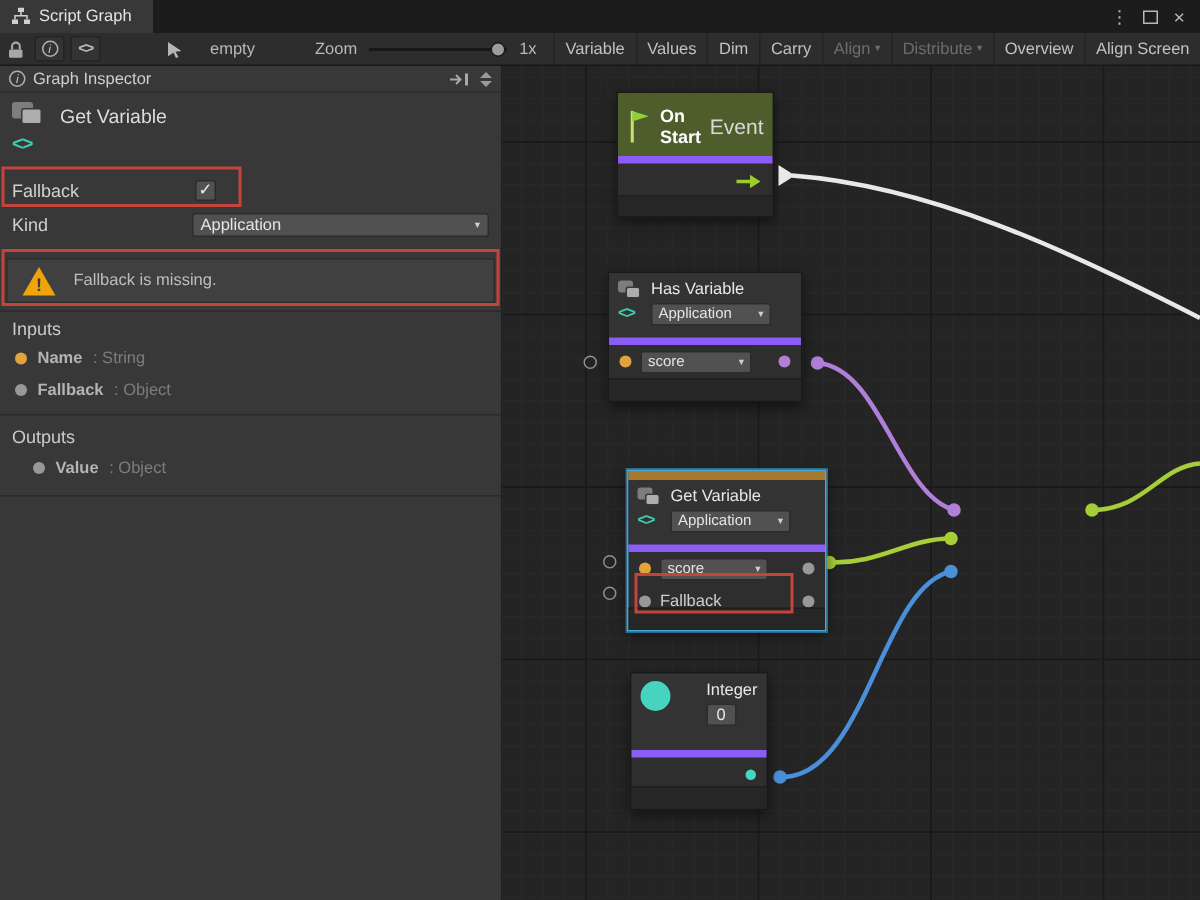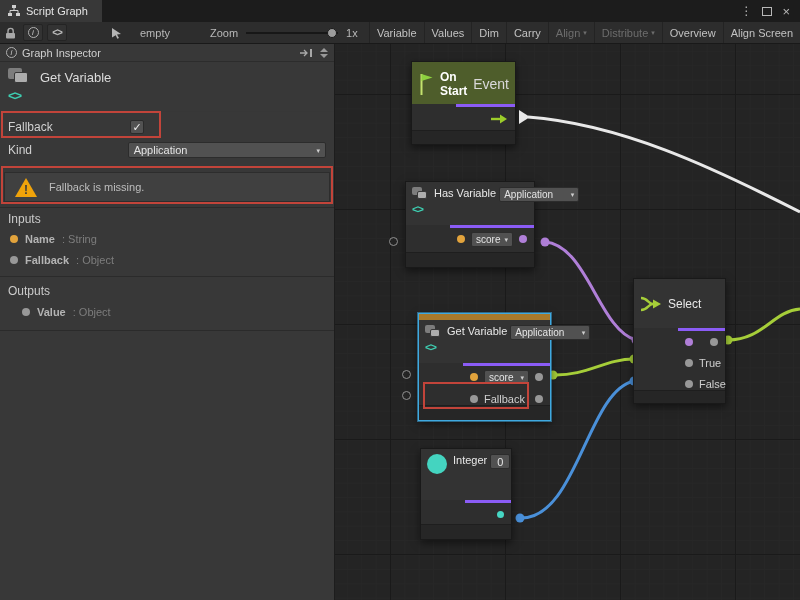--- a/index.html
+++ b/index.html
@@ -83,23 +83,23 @@
       linear-gradient(90deg, #1a1a1a 1px, transparent 1px),
       linear-gradient(#272727 1px, transparent 1px),
       linear-gradient(90deg, #272727 1px, transparent 1px);
     background-size:115px 115px, 115px 115px, 14.4px 14.4px, 14.4px 14.4px;
     background-position:55px 50px, 55px 50px, 55px 50px, 55px 50px;
   }
   #wires { position:absolute; left:0; top:0; width:465px; height:556px; z-index:1; pointer-events:none; }
 
   .node { position:absolute; background:#2e2e2e; border:1px solid #191919; box-shadow:0 3px 8px rgba(0,0,0,.5); z-index:2; }
   .node-head { background:#333333; display:flex; gap:6px; padding:5px 6px 4px 6px; }
-  .node-head .head-col { display:flex; flex-direction:row; gap:3px; }
+  .node-head .head-col { display:flex; flex-direction:column; gap:3px; }
   .node-title { font-size:11px; color:#e8e8e8; white-space:nowrap; }
-  .node-body { border-top:3px solid #8b5cf6;margin-left:44px; }
+  .node-body { border-top:5px solid #8b5cf6; }
   .port-row { display:flex; align-items:center; gap:6px; padding:0 7px; height:22px; }
   .node-footer { position:absolute; left:0; right:0; bottom:0; background:#262626; border-top:1px solid #1e1e1e; }
   .dd-node { height:15px; font-size:10px; padding:0 4px; gap:4px; }
   .right-dot { margin-left:auto; }
 
   .node-onstart .node-head { background:#4e5d2b; align-items:center; }
   .onstart-titles { display:flex; flex-direction:row; align-items:center; flex:1; }
   .onstart-title { font-size:12px; font-weight:bold; color:#ffffff; }
   .onstart-sub { font-size:14px; color:#d9d9d9; }
 
@@ -373,44 +373,20 @@
           <span class="dot gray"></span>
           <span style="font-size:11px;color:#cfcfcf;">Fallback</span>
           <span class="dot gray right-dot"></span>
         </div>
       </div>
       <div class="node-footer" style="height:15px;"></div>
     </div>
     <span class="hollow" style="left:67px;top:326px;"></span>
     <span class="hollow" style="left:67px;top:347px;"></span>
 
-    <div class="node" style="left:298px;top:234px;width:93px;height:126px;">
-      <div class="node-head" style="height:49px;align-items:center;">
-        <svg width="22" height="20" viewBox="0 0 22 20">
-          <path d="M1,4 C8,4 8,10 13,10 M1,16 C8,16 8,10 13,10" stroke="#a6ce39" stroke-width="2.4" fill="none"></path>
-          <path d="M13,5.5 L21,10 L13,14.5 Z" fill="#a6ce39"></path>
-        </svg>
-        <span class="node-title" style="font-size:12px;">Select</span>
-      </div>
-      <div class="node-body">
-        <div class="port-row" style="height:21px;">
-          <span class="dot purple"></span>
-          <span class="dot gray right-dot"></span>
-        </div>
-        <div class="port-row" style="height:21px;">
-          <span class="dot gray"></span>
-          <span style="font-size:11px;color:#cfcfcf;">True</span>
-        </div>
-        <div class="port-row" style="height:21px;">
-          <span class="dot gray"></span>
-          <span style="font-size:11px;color:#cfcfcf;">False</span>
-        </div>
-      </div>
-      <div class="node-footer" style="height:13px;"></div>
-    </div>
 
     <div class="node" style="left:85px;top:404px;width:92px;height:92px;">
       <div class="node-head" style="height:51px;justify-content:space-between;">
         <span class="int-circle"></span>
         <div class="head-col">
           <span class="node-title">Integer</span>
           <span class="val-box">0</span>
         </div>
       </div>
       <div class="node-body">

